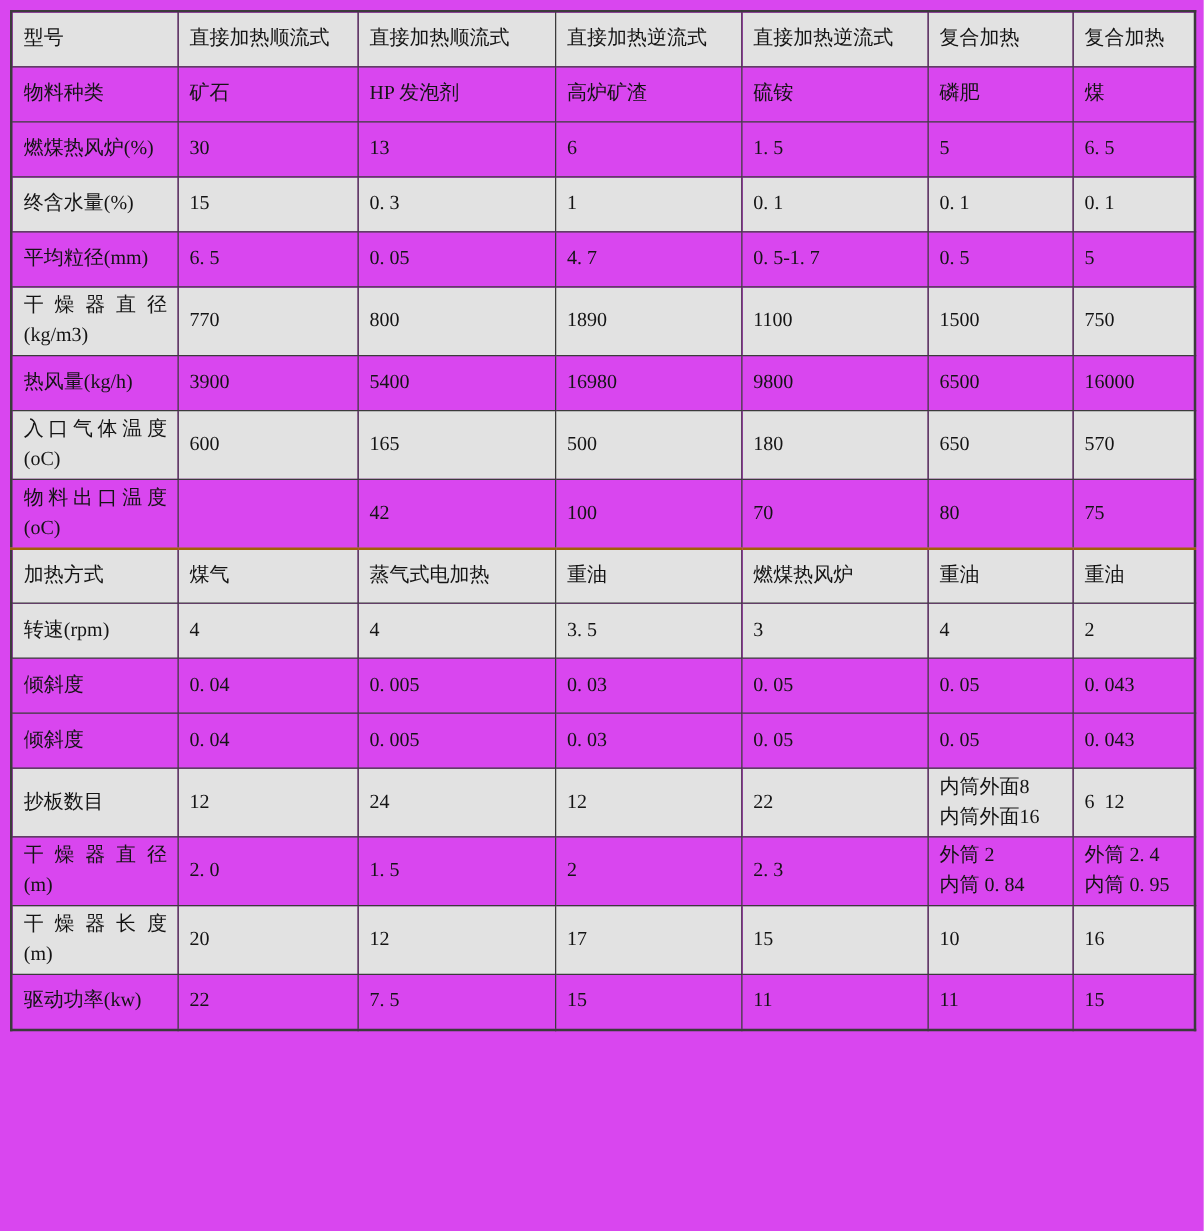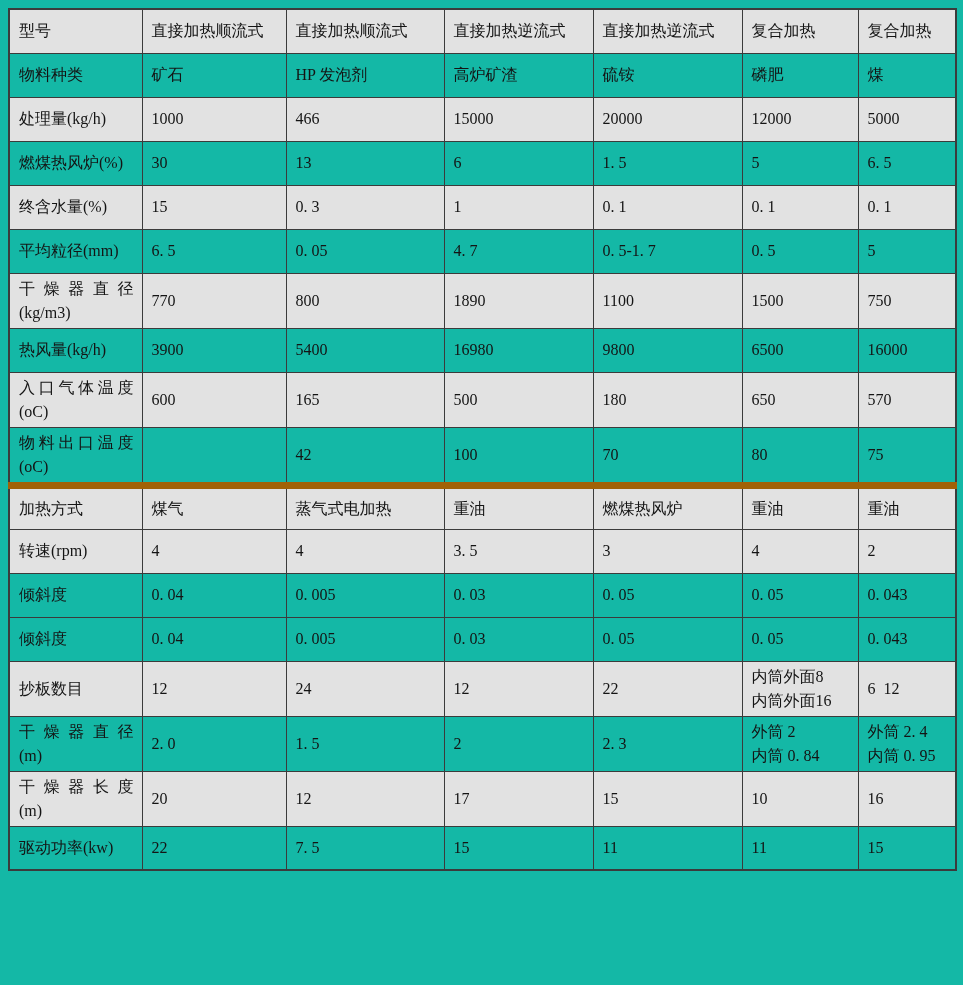--- a/index.html
+++ b/index.html
@@ -4,21 +4,21 @@
 <style>
   html, body {
     margin: 0;
     padding: 0;
     background: #ffffff;
     font-family: "Liberation Serif", "DejaVu Serif", serif;
   }
   .page {
     width: 963px;
     height: 985px;
-    background: #14b8a6;
+    background: #d946ef;
     box-sizing: border-box;
     padding: 8px 0 0 8px;
   }
   table.spec-table {
     border-collapse: collapse;
     table-layout: fixed;
     width: 947px;
     border: 2px solid #3b3b3b;
   }
   table.spec-table td {
@@ -27,21 +27,21 @@
     font-size: 16px;
     color: #141414;
     padding: 3px 8px 3px 9px;
     height: 44px;
     box-sizing: border-box;
     overflow: hidden;
     white-space: pre-wrap;
     line-height: 24px;
   }
   tr.shaded td { background: #e2e2e2; }
-  tr.thick-top td { border-top: 7px solid #a16207; }
+  tr.thick-top td { border-top: 2px solid #a16207; }
   td.label-cell { padding-left: 7px; }
   .cell-line { min-height: 24px; }
   .cell-line.spread {
     text-align: justify;
     text-align-last: justify;
   }
 </style>
 </head>
 <body>
 
@@ -68,29 +68,20 @@
         </tr>
         <tr>
           <td class="label-cell"><div class="cell-line">物料种类</div></td>
           <td><div class="cell-line">矿石</div></td>
           <td><div class="cell-line">HP 发泡剂</div></td>
           <td><div class="cell-line">高炉矿渣</div></td>
           <td><div class="cell-line">硫铵</div></td>
           <td><div class="cell-line">磷肥</div></td>
           <td><div class="cell-line">煤</div></td>
         </tr>
-        <tr class="shaded">
-          <td class="label-cell"><div class="cell-line">处理量(kg/h)</div></td>
-          <td><div class="cell-line">1000</div></td>
-          <td><div class="cell-line">466</div></td>
-          <td><div class="cell-line">15000</div></td>
-          <td><div class="cell-line">20000</div></td>
-          <td><div class="cell-line">12000</div></td>
-          <td><div class="cell-line">5000</div></td>
-        </tr>
         <tr>
           <td class="label-cell"><div class="cell-line">燃煤热风炉(%)</div></td>
           <td><div class="cell-line">30</div></td>
           <td><div class="cell-line">13</div></td>
           <td><div class="cell-line">6</div></td>
           <td><div class="cell-line">1. 5</div></td>
           <td><div class="cell-line">5</div></td>
           <td><div class="cell-line">6. 5</div></td>
         </tr>
         <tr class="shaded">

